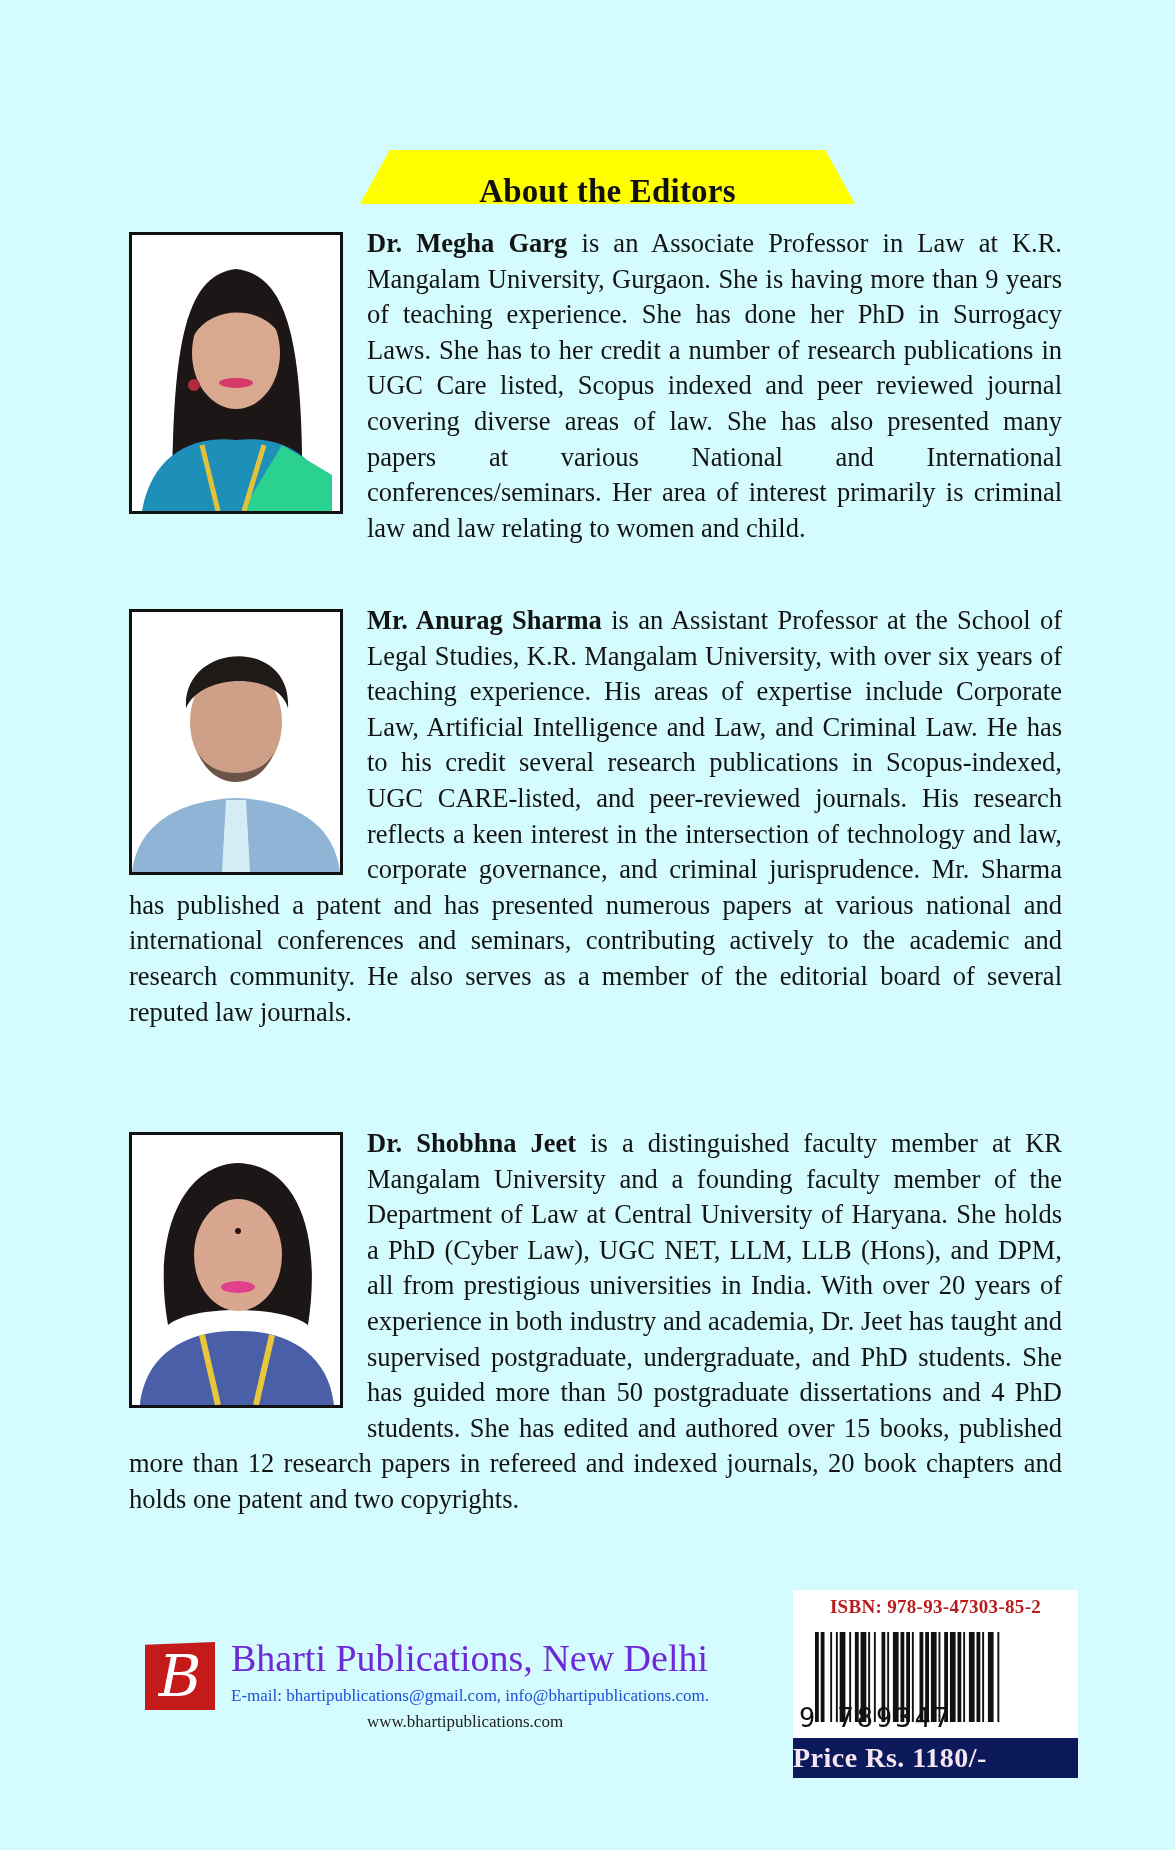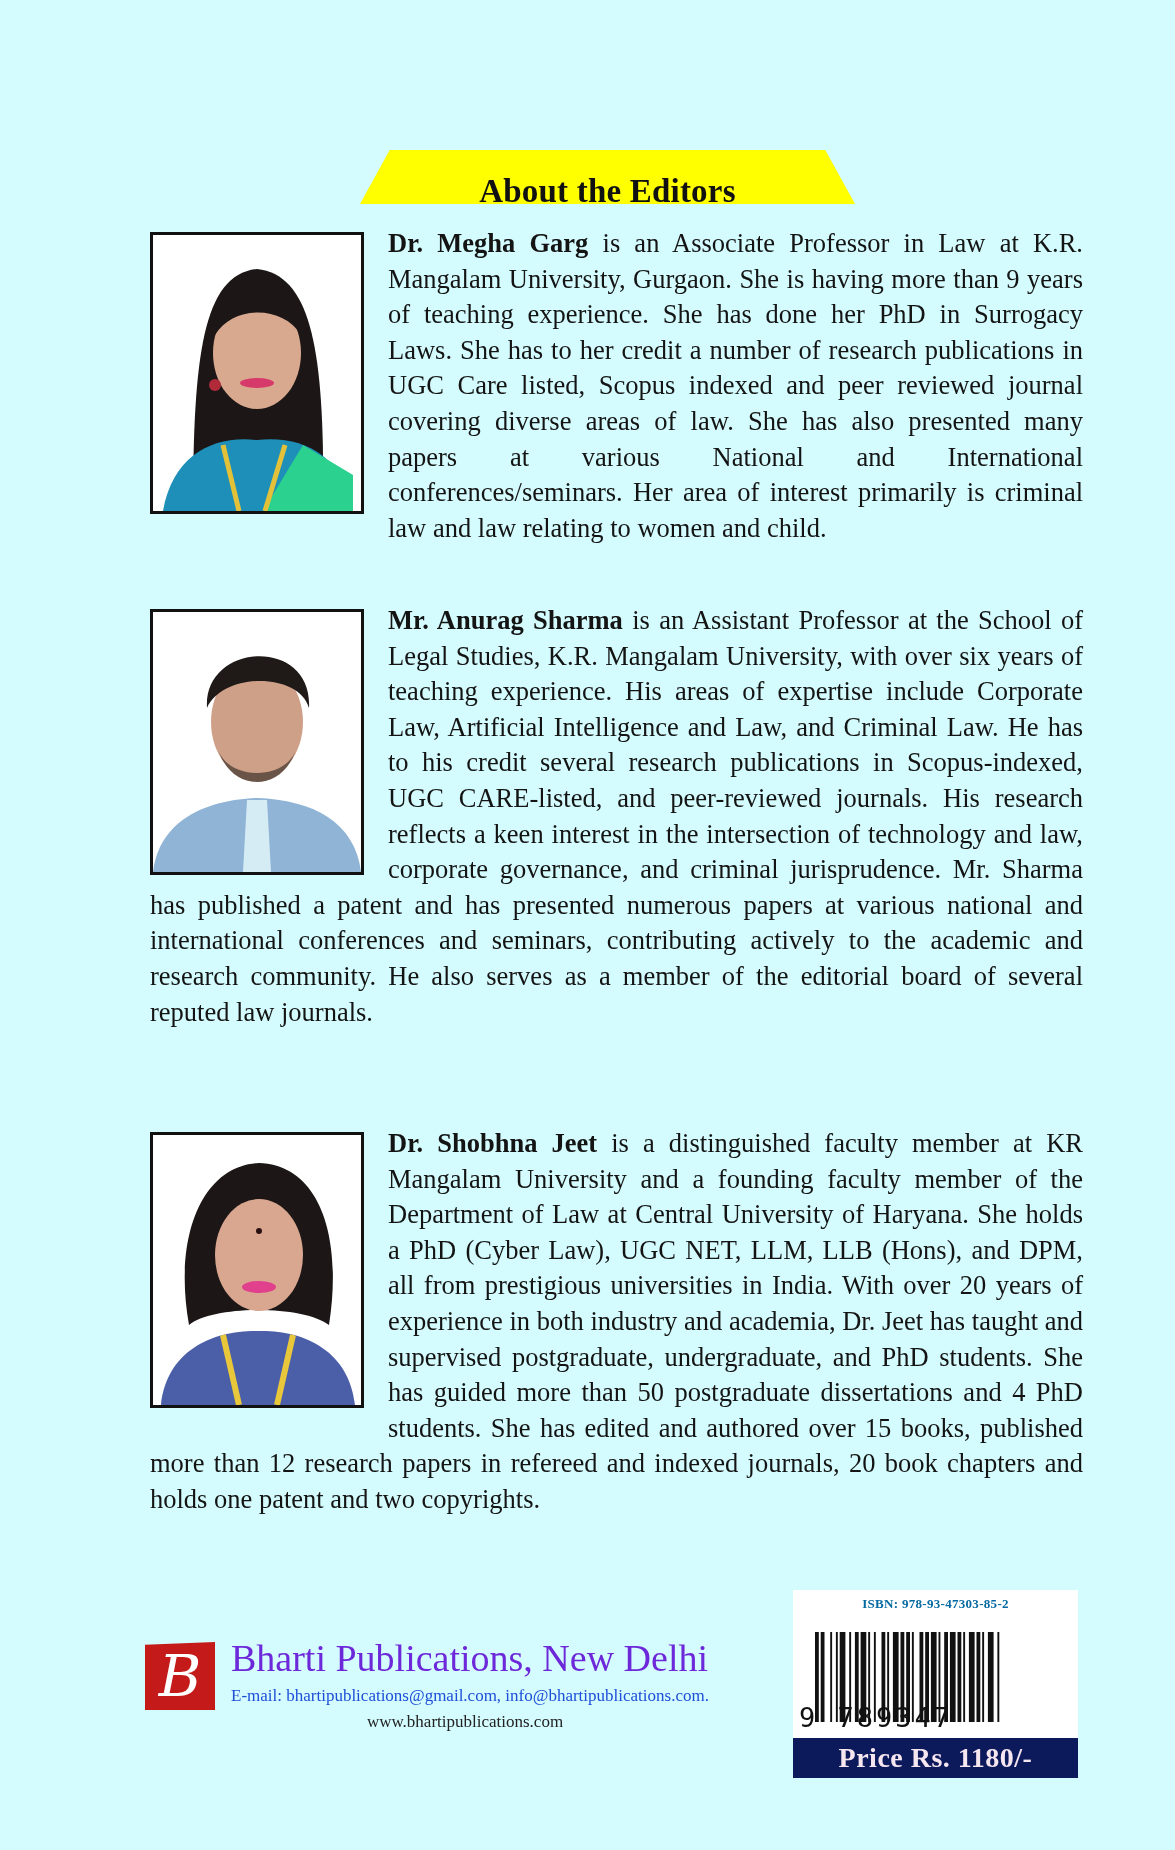--- a/index.html
+++ b/index.html
@@ -17,21 +17,21 @@
     background: #ffff00;
     clip-path: polygon(6% 0, 94% 0, 100% 100%, 0 100%);
     display: flex; align-items: center; justify-content: center;
   }
   .banner-title {
     font-weight: bold; font-size: 33px; color: #111;
     letter-spacing: 0.2px;
     margin-top: 28px;
   }
   .bio {
-    position: absolute; left: 150px; width: 933px;
+    position: absolute; left: 129px; width: 933px;
     font-size: 26.5px; line-height: 35.6px;
     text-align: justify;
   }
   .bio b { font-weight: bold; }
   .photo {
     float: left;
     width: 208px;
     background: #ffffff;
     border: 3px solid #111;
     margin: 6px 24px 6px 0;
@@ -65,34 +65,34 @@
     position: absolute; left: 0; width: 640px; top: 76px; text-align: center;
     font-size: 17px; color: #222;
   }
 
   .isbn-box {
     position: absolute; left: 793px; top: 1590px; width: 285px; height: 148px;
     background: #ffffff;
   }
   .isbn-label {
     position: absolute; top: 6px; left: 0; width: 100%; text-align: center;
-    font-size: 13px; font-weight: bold; color: #0369a1; letter-spacing: 0.3px;
+    font-size: 19px; font-weight: bold; color: #b91c1c; letter-spacing: 0.3px;
   }
   .barcode {
     position: absolute; left: 22px; top: 42px; width: 243px; height: 90px;
   }
   .barcode-digits {
     position: absolute; left: 6px; top: 112px; width: 272px;
     font-family: "DejaVu Sans Mono", monospace; font-size: 27px; color: #111;
     letter-spacing: 3px; background: transparent;
   }
   .price {
     position: absolute; left: 793px; top: 1738px; width: 285px; height: 40px;
     background: #0c1a5c; color: #f5e6f0;
-    display: flex; align-items: center; justify-content: center;
+    display: flex; align-items: center; 
     font-size: 28px; font-weight: bold; letter-spacing: 0.5px;
   }
 </style>
 </head>
 <body>
 
 <div class="banner">
   <span class="banner-title">About the Editors</span>
 </div>
 

